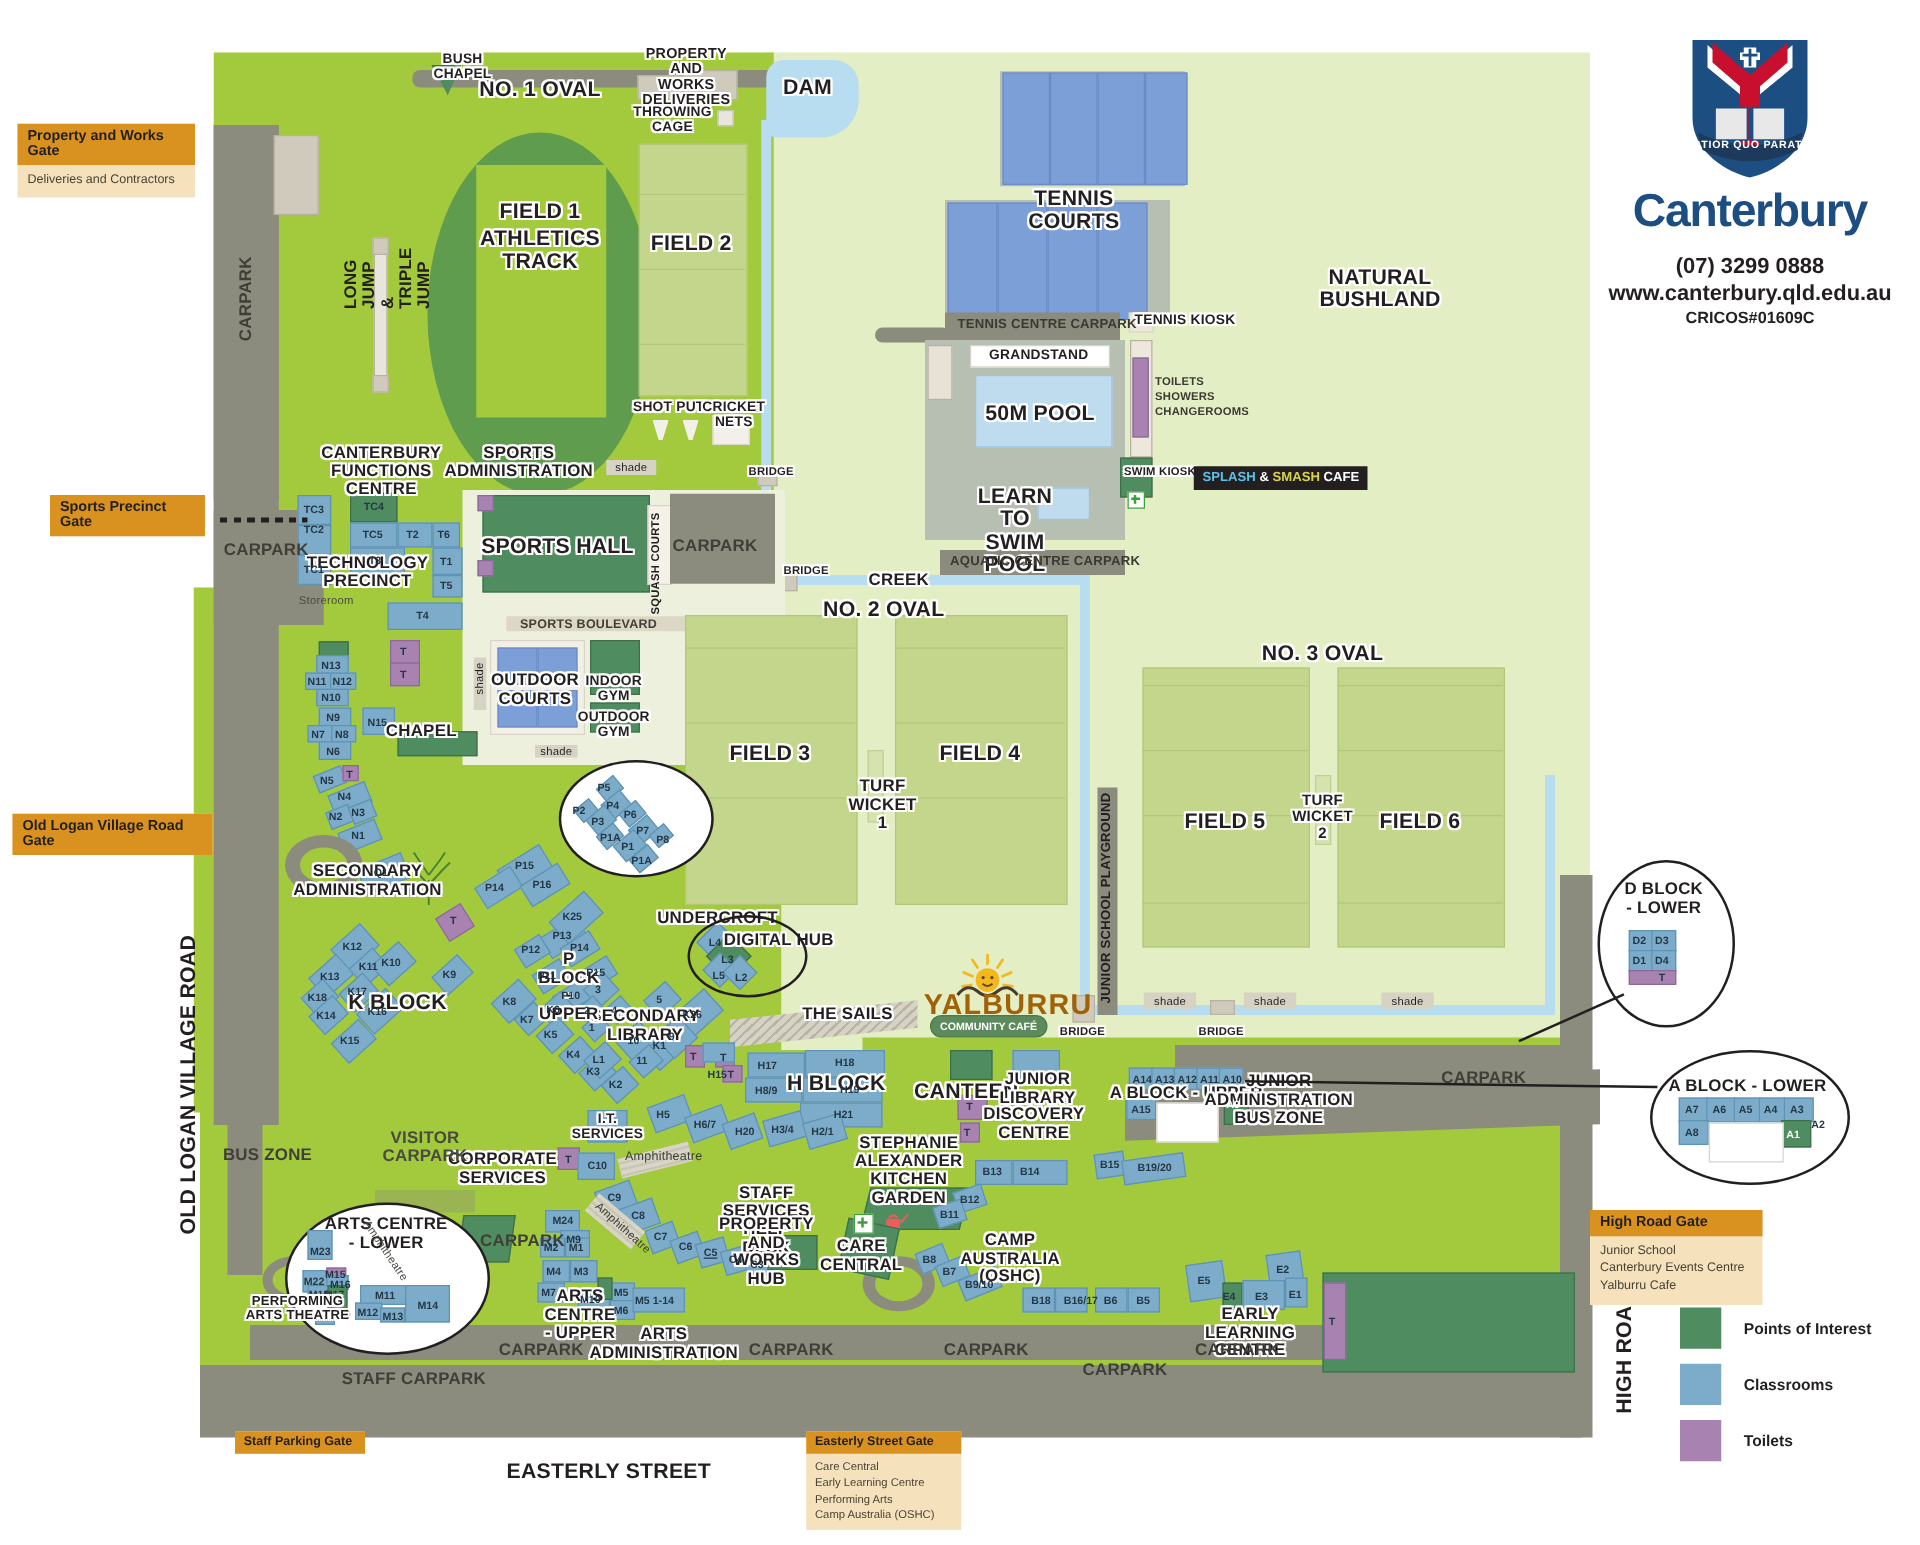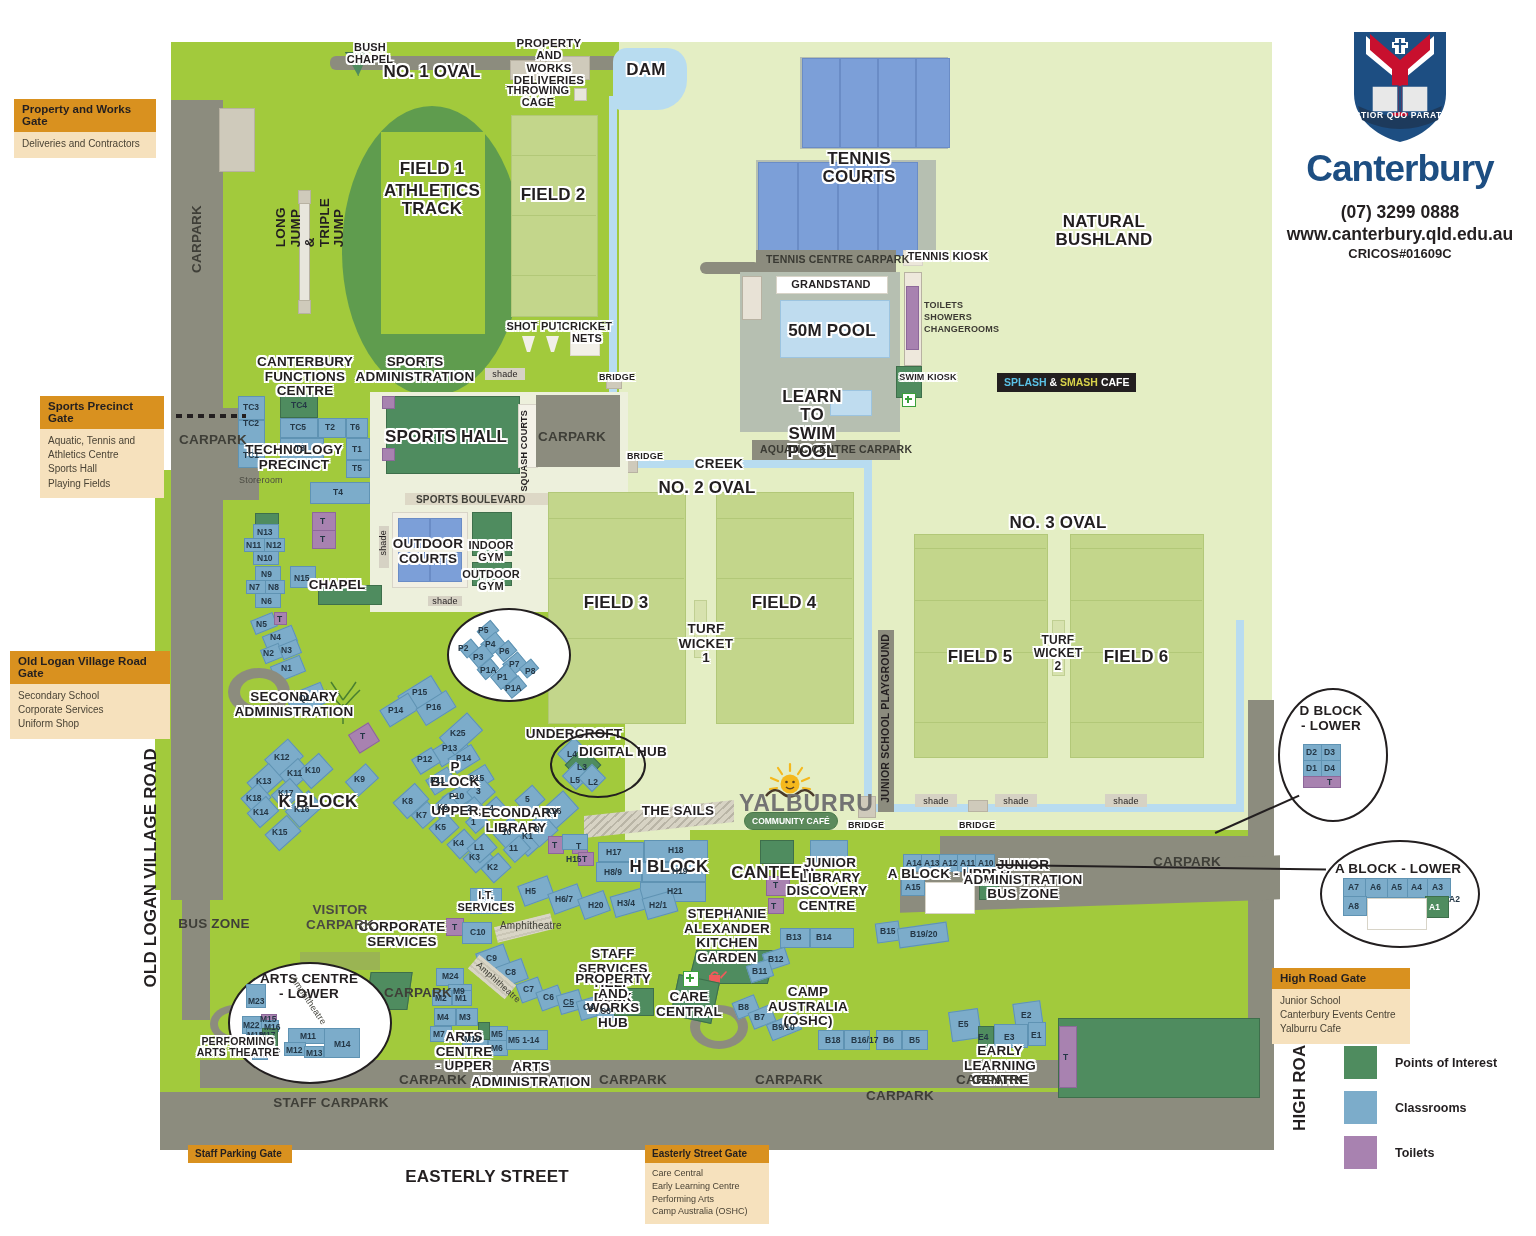--- a/index.html
+++ b/index.html
@@ -68,21 +68,21 @@
   .inset{position:absolute;background:#ffffff;border:2.2px solid #231f20;
          border-radius:50%;}
   .leader{position:absolute;background:#231f20;height:1.6px;transform-origin:0 50%;}
 
   
   .cafepill{position:absolute;background:#231f20;color:#fff;font-size:10.5px;
             font-weight:bold;padding:3px 7px 4px 7px;white-space:nowrap;}
   .cafepill .sp{color:#5bc2e7;}
   .cafepill .sm2{color:#d8d34a;}
   
-  .yal{position:absolute;font-weight:bold;color:#737373;}
+  .yal{position:absolute;font-weight:bold;color:#a16207;}
   .yalpill{position:absolute;background:#5c8a5c;color:#fff;font-size:8.5px;
            font-weight:bold;padding:2.5px 7px 3px 7px;border-radius:9px;
            white-space:nowrap;border:1.4px solid #4a7a4a;}
 </style>
 </head>
 <body>
 
 <div id="map"></div>
 
 <div class="abs">
@@ -803,43 +803,36 @@
     <circle cx="26" cy="22" r="9.5" fill="#f5b81c"></circle>
     <circle cx="22.5" cy="20" r="1.3" fill="#5a4422"></circle>
       <circle cx="29.5" cy="20" r="1.3" fill="#5a4422"></circle>
     <path d="M22 25 q4 3.5 8 0" stroke="#5a4422" stroke-width="1.5" fill="none"></path>
     <path d="M2 34 q8-10 16-3 q8 7 16 0 q8-7 16 3" stroke="#4a3a2a" stroke-width="2.4" fill="none"></path>
   </svg>
 </div>
 <div class="yal" style="left:739px;top:790px;font-size:23px;letter-spacing:1px;">YALBURRU</div>
 <div class="yalpill" style="left:744px;top:812px;">COMMUNITY CAFÉ</div>
 
-<div class="cafepill" style="left:955px;top:373px;margin-left:42px;">
+<div class="cafepill" style="left:955px;top:373px;">
   <span class="sp">SPLASH</span>
   <span>&amp;</span>
   <span class="sm2">SMASH</span>
   <span>CAFE</span>
 </div>
 
 <div class="gate" style="left:14px;top:99px;width:142px;">
   <div class="gt">Property and Works Gate</div>
   <div class="gb" style="white-space:pre-line;">Deliveries and Contractors</div>
 </div>
 <div class="gate" style="left:40px;top:396px;width:124px;">
   <div class="gt">Sports Precinct Gate</div>
-  <div class="gb" style="white-space:pre-line;">Aquatic, Tennis and
-Athletics Centre
-Sports Hall
-Playing Fields</div>
 </div>
 <div class="gate" style="left:10px;top:651px;width:160px;">
   <div class="gt">Old Logan Village Road Gate</div>
-  <div class="gb" style="white-space:pre-line;">Secondary School
-Corporate Services
-Uniform Shop</div>
 </div>
 <div class="gate" style="left:1272px;top:968px;width:138px;">
   <div class="gt">High Road Gate</div>
   <div class="gb" style="white-space:pre-line;">Junior School
 Canterbury Events Centre
 Yalburru Cafe</div>
 </div>
 <div class="gate sm" style="left:188px;top:1145px;width:104px;">
   <div class="gt">Staff Parking Gate</div>
 </div>

